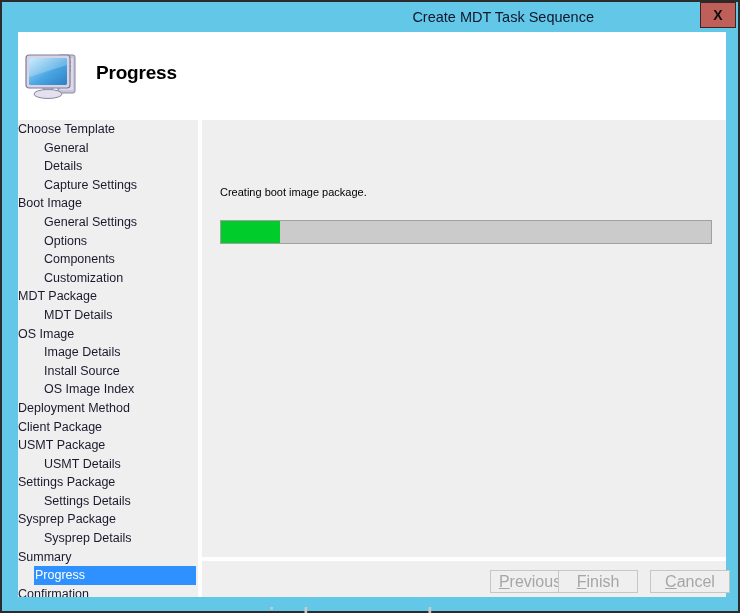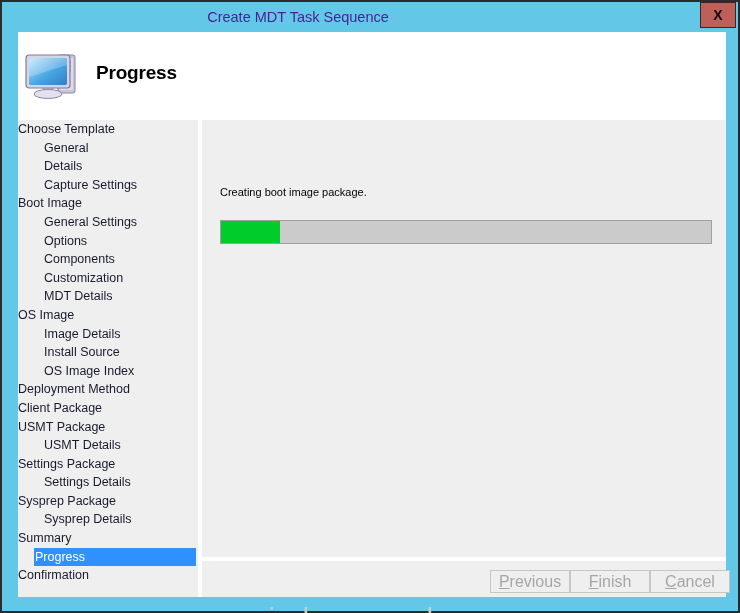--- a/index.html
+++ b/index.html
@@ -34,23 +34,23 @@
     left: 0; top: 0;
     width: 736px;
     height: 30px;
   }
   #title-text {
     position: absolute;
     left: 0; top: 0;
     width: 592px;
     height: 30px;
     line-height: 30px;
-    text-align: center;
+    text-align: right;
     font-size: 14.5px;
-    color: #4c1d95;
+    color: #0f172a;
     font-family: "Liberation Sans", sans-serif;
   }
   #close-button {
     position: absolute;
     left: 698px;
     top: 0px;
     width: 36px;
     height: 26px;
     background: #bf5f5a;
     border: 1px solid #3d2321;
@@ -198,21 +198,21 @@
     border: 1px solid #c6c6c6;
     box-sizing: border-box;
     font-size: 16px;
     color: #a6a6a6;
     text-align: center;
     line-height: 21px;
     font-family: "Liberation Sans", sans-serif;
     cursor: default;
   }
   #btn-previous { left: 288px; }
-  #btn-finish   { left: 368px; }
+  #btn-finish   { left: 356px; }
   #btn-cancel   { left: 448px; }
   .akey { text-decoration: underline; }
 
   
   #watermark {
     position: absolute;
     left: 228px;
     top: 570px;
     font-size: 30px;
     color: #c9c9c9;
@@ -264,20 +264,21 @@
     <div id="sidebar">
         <div class="nav-item level0"><span>Choose Template</span></div>
         <div class="nav-item level1"><span>General</span></div>
         <div class="nav-item level1"><span>Details</span></div>
         <div class="nav-item level1"><span>Capture Settings</span></div>
         <div class="nav-item level0"><span>Boot Image</span></div>
         <div class="nav-item level1"><span>General Settings</span></div>
         <div class="nav-item level1"><span>Options</span></div>
         <div class="nav-item level1"><span>Components</span></div>
         <div class="nav-item level1"><span>Customization</span></div>
+        <div class="nav-item level0"><span>MDT Package</span></div>
         <div class="nav-item level1"><span>MDT Details</span></div>
         <div class="nav-item level0"><span>OS Image</span></div>
         <div class="nav-item level1"><span>Image Details</span></div>
         <div class="nav-item level1"><span>Install Source</span></div>
         <div class="nav-item level1"><span>OS Image Index</span></div>
         <div class="nav-item level0"><span>Deployment Method</span></div>
         <div class="nav-item level0"><span>Client Package</span></div>
         <div class="nav-item level0"><span>USMT Package</span></div>
         <div class="nav-item level1"><span>USMT Details</span></div>
         <div class="nav-item level0"><span>Settings Package</span></div>

